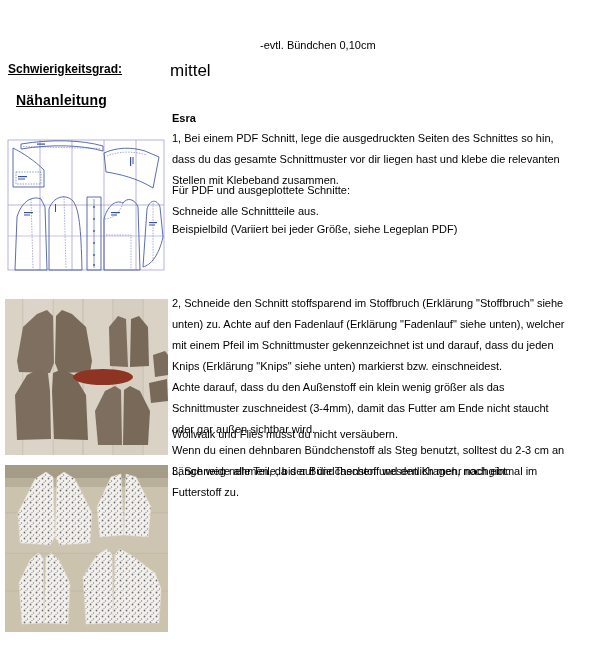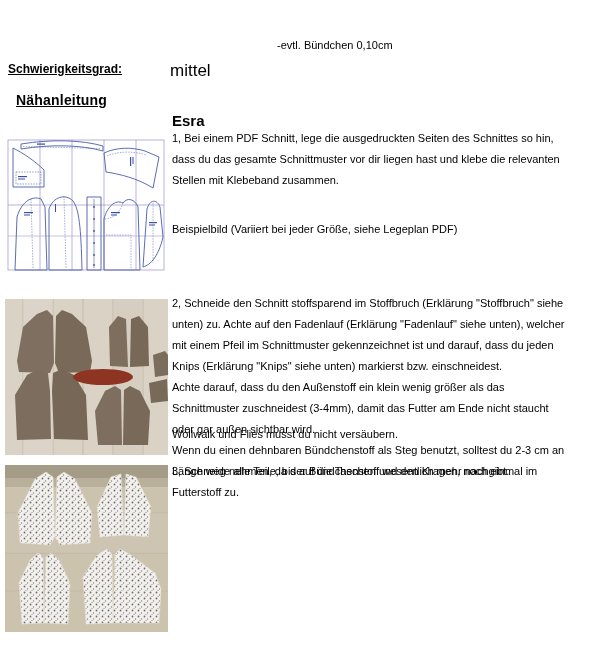--- a/index.html
+++ b/index.html
@@ -6,41 +6,43 @@
   .page{
     position:relative;width:605px;height:648px;background:#ffffff;overflow:hidden;
     font-family:"Liberation Sans", sans-serif;color:#000;
   }
   .abs{position:absolute;}
   .body-text{font-size:11px;line-height:21px;white-space:pre-line;}
   .top-note{font-size:11px;}
   .diff-label{font-size:12px;font-weight:bold;text-decoration:underline;}
   .diff-value{font-size:17px;}
   .heading{font-size:14px;font-weight:bold;text-decoration:underline;letter-spacing:.2px;margin-left:8px;}
-  .pattern-name{font-size:15px;font-weight:bold;}
+  .pattern-name{font-size:11px;font-weight:bold;}
   svg{display:block;}
 </style>
 </head>
 <body>
 
 <div class="page">
 
-  <div class="abs top-note" style="left:277px;top:39px;">-evtl. Bündchen 0,10cm</div>
+  <div class="abs top-note" style="left:260px;top:39px;">-evtl. Bündchen 0,10cm</div>
 
   <div class="abs diff-label" style="left:8px;top:62px;">Schwierigkeitsgrad:</div>
   <div class="abs diff-value" style="left:170px;top:61px;">mittel</div>
 
   <div class="abs heading" style="left:8px;top:92px;">Nähanleitung</div>
 
   <div class="abs pattern-name" style="left:172px;top:112px;">Esra</div>
 
   <div class="abs body-text" style="left:172px;top:128px;width:430px;">1, Bei einem PDF Schnitt, lege die ausgedruckten Seiten des Schnittes so hin,
 dass du das gesamte Schnittmuster vor dir liegen hast und klebe die relevanten
 Stellen mit Klebeband zusammen.</div>
 
+  <div class="abs body-text" style="left:172px;top:180px;width:430px;">Für PDF und ausgeplottete Schnitte:
+Schneide alle Schnittteile aus.</div>
 
   <div class="abs body-text" style="left:172px;top:219px;width:430px;">Beispielbild (Variiert bei jeder Größe, siehe Legeplan PDF)</div>
 
   <div class="abs body-text" style="left:172px;top:293px;width:432px;">2, Schneide den Schnitt stoffsparend im Stoffbruch (Erklärung "Stoffbruch" siehe
 unten) zu. Achte auf den Fadenlauf (Erklärung "Fadenlauf" siehe unten), welcher
 mit einem Pfeil im Schnittmuster gekennzeichnet ist und darauf, dass du jeden
 Knips (Erklärung "Knips" siehe unten) markierst bzw. einschneidest.
 Achte darauf, dass du den  Außenstoff ein klein wenig größer als das
 Schnittmuster zuschneidest (3-4mm), damit das Futter am Ende nicht staucht
 oder gar außen sichtbar wird.

